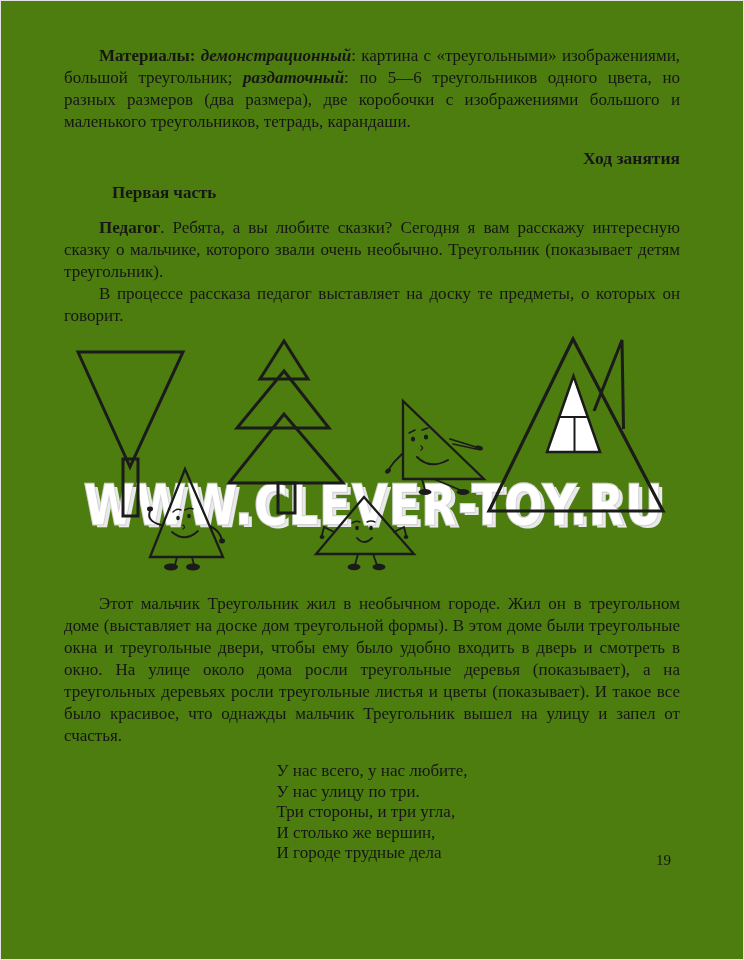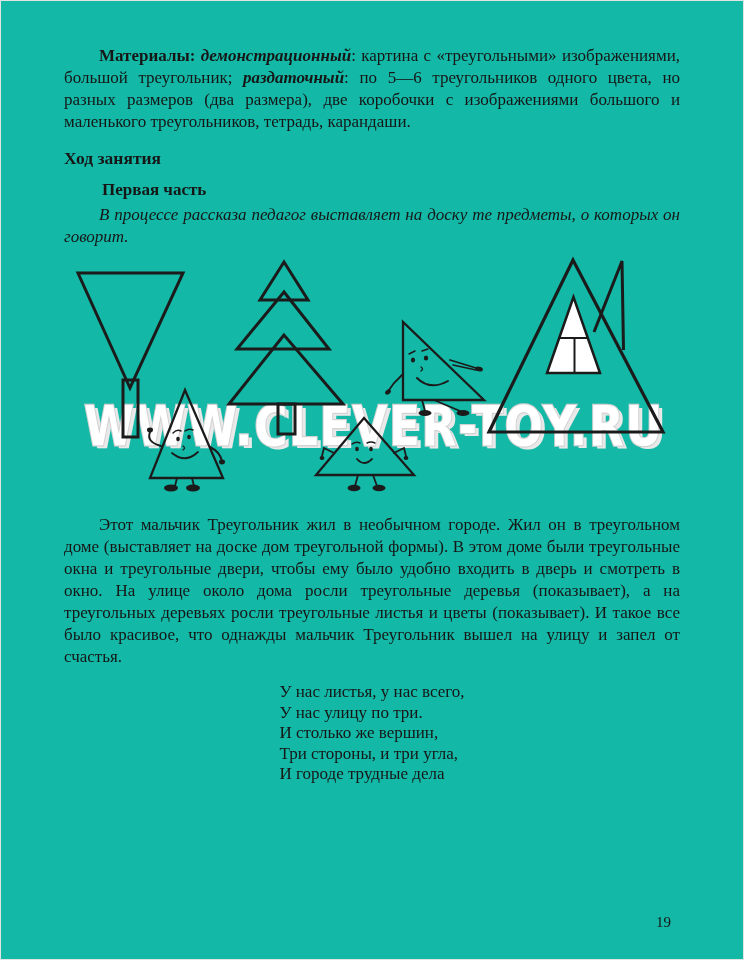--- a/index.html
+++ b/index.html
@@ -1,83 +1,84 @@
 <!DOCTYPE html>
 <html lang="ru"><head>
 <meta charset="utf-8">
 <style>
   html,body { margin:0; padding:0; background:#ffffff; }
   .page {
     position:relative;
     width:744px; height:960px;
-    background:#14b8a6;
+    background:#4d7c0f;
     box-sizing:border-box;
     padding:44px 63px 0 63px;
     font-family:"Liberation Serif","DejaVu Serif",serif;
     font-size:17px;
     line-height:22px;
     color:#161616;
     border:1px solid #e3e3e3;
     overflow:hidden;
   }
   .para {
     margin:0;
     text-align:justify;
     text-indent:35px;
   }
   .heading {
     margin:14px 0 10px 0;
-    text-align:left;
+    text-align:right;
     font-weight:bold;
     text-indent:0;
     font-size:17.5px;
   }
   .part-title {
-    margin:3px;
+    margin:13px;
     font-weight:bold;
     text-align:left;
     text-indent:35px;
   }
-  .italic { font-style:italic; }
+  .italic { }
   b i { font-style:italic; }
   .illustration {
     position:relative;
     width:630px; height:252px;
     margin:2px 0 12px -3px;
   }
   .illustration svg { display:block; width:630px; height:252px; }
   .poem {
     margin:14px auto 0 auto;
     width:fit-content;
     text-align:left;
     line-height:20.5px;
   }
   .page-number {
     position:absolute;
-    top:910px; right:72px;
+    top:848px; right:72px;
     font-size:15px;
     color:#161616;
   }
   .wm-text {
     font-family:"DejaVu Sans","Liberation Sans",sans-serif;
     font-weight:bold;
     letter-spacing:2px;
   }
 </style>
 </head>
 <body>
 
 <div class="page">
 
   <p class="para"><b>Материалы: </b><b><i>демонстрационный</i></b><span>: картина с «треугольными» изображениями, большой треугольник; </span><b><i>раздаточный</i></b><span>: по 5—6 треугольников одного цвета, но разных размеров (два размера), две коробочки с изображениями большого и маленького треугольников, тетрадь, карандаши.</span></p>
 
   <p class="heading">Ход занятия</p>
 
   <p class="part-title">Первая часть</p>
 
+  <p class="para"><b>Педагог</b><span>. Ребята, а вы любите сказки? Сегодня я вам расскажу интересную сказку о мальчике, которого звали очень необычно. Треугольник (показывает детям треугольник).</span></p>
 
   <p class="para italic">В процессе рассказа педагог выставляет на доску те предметы, о которых он говорит.</p>
 
   <div class="illustration">
     <svg viewBox="0 0 630 252" xmlns="http://www.w3.org/2000/svg">
 
       <g>
         <text class="wm-text" x="317" y="198" font-size="55" fill="#e9e9e9" textLength="580" lengthAdjust="spacingAndGlyphs" text-anchor="middle">WWW.CLEVER-TOY.RU</text>
         <text class="wm-text" x="313" y="195" font-size="55" fill="#ffffff" stroke="#d2d2d2" stroke-width="2.4" paint-order="stroke" textLength="580" lengthAdjust="spacingAndGlyphs" text-anchor="middle">WWW.CLEVER-TOY.RU</text>
       </g>
@@ -155,22 +156,22 @@
         <path d="M 498,88 L 527,88" stroke-width="2"></path>
         <path d="M 513.5,88 L 513.5,123" stroke-width="2"></path>
       </g>
 
     </svg>
   </div>
 
   <p class="para">Этот мальчик Треугольник жил в необычном городе. Жил он в треугольном доме (выставляет на доске дом треугольной формы). В этом доме были треугольные окна и треугольные двери, чтобы ему было удобно входить в дверь и смотреть в окно. На улице около дома росли треугольные деревья (показывает), а на треугольных деревьях росли треугольные листья и цветы (показывает). И такое все было красивое, что однажды мальчик Треугольник вышел на улицу и запел от счастья.</p>
 
   <div class="poem">
-    <div>У нас листья, у нас всего,</div>
+    <div>У нас всего, у нас любите,</div>
     <div>У нас улицу по три.</div>
+    <div>Три стороны, и три угла,</div>
     <div>И столько же вершин,</div>
-    <div>Три стороны, и три угла,</div>
     <div>И городе трудные дела</div>
   </div>
 
   <div class="page-number">19</div>
 
 </div>
 
 </body></html>

